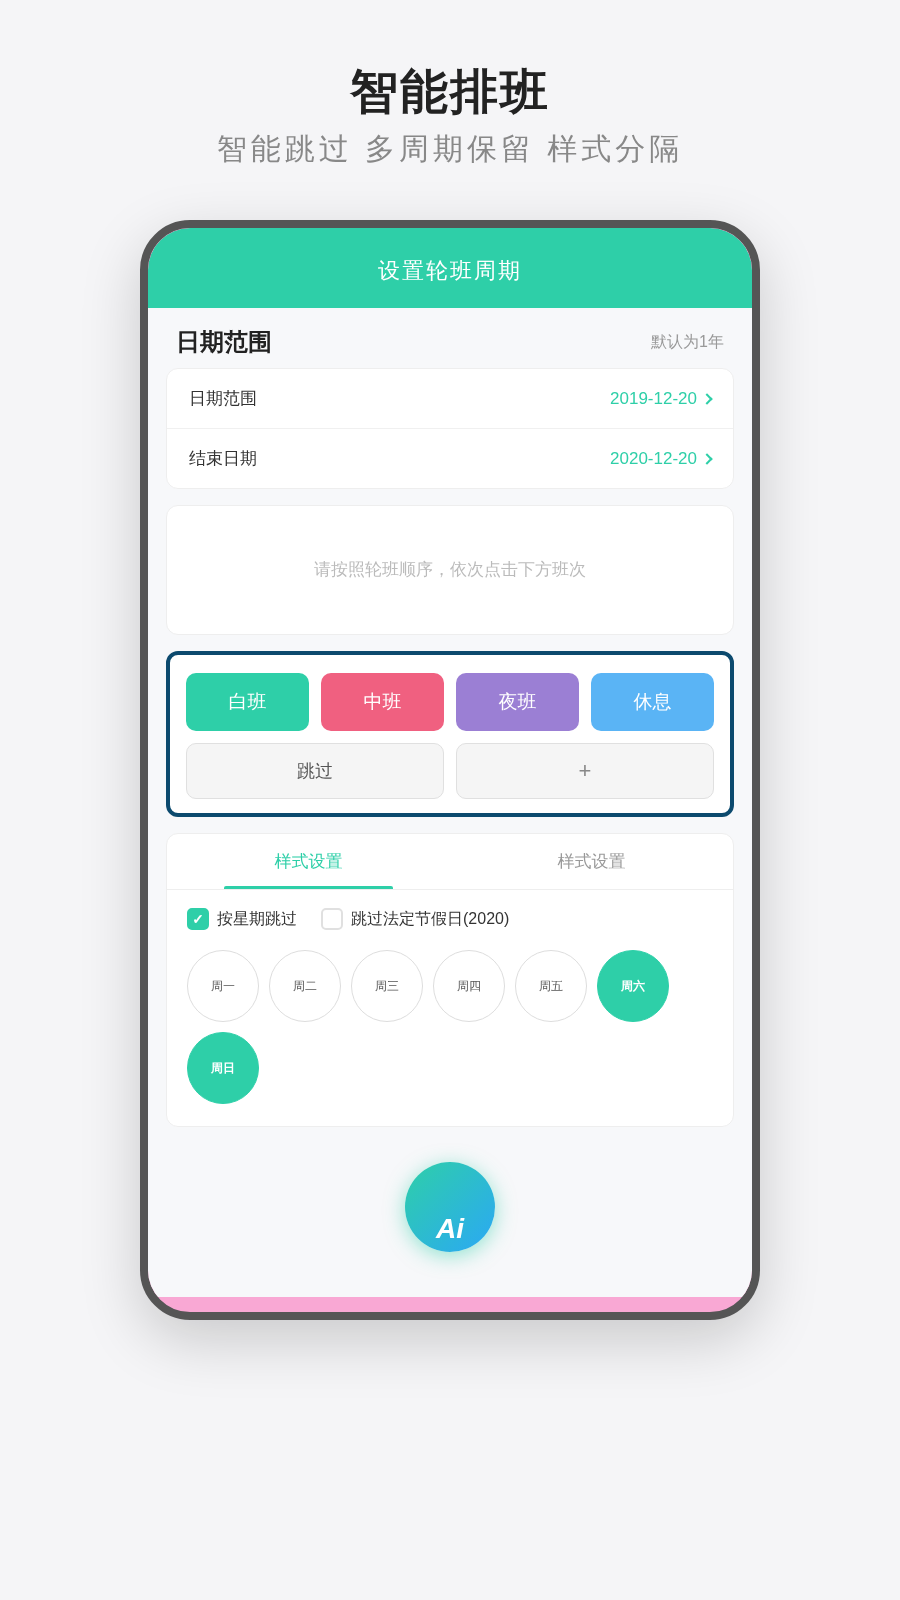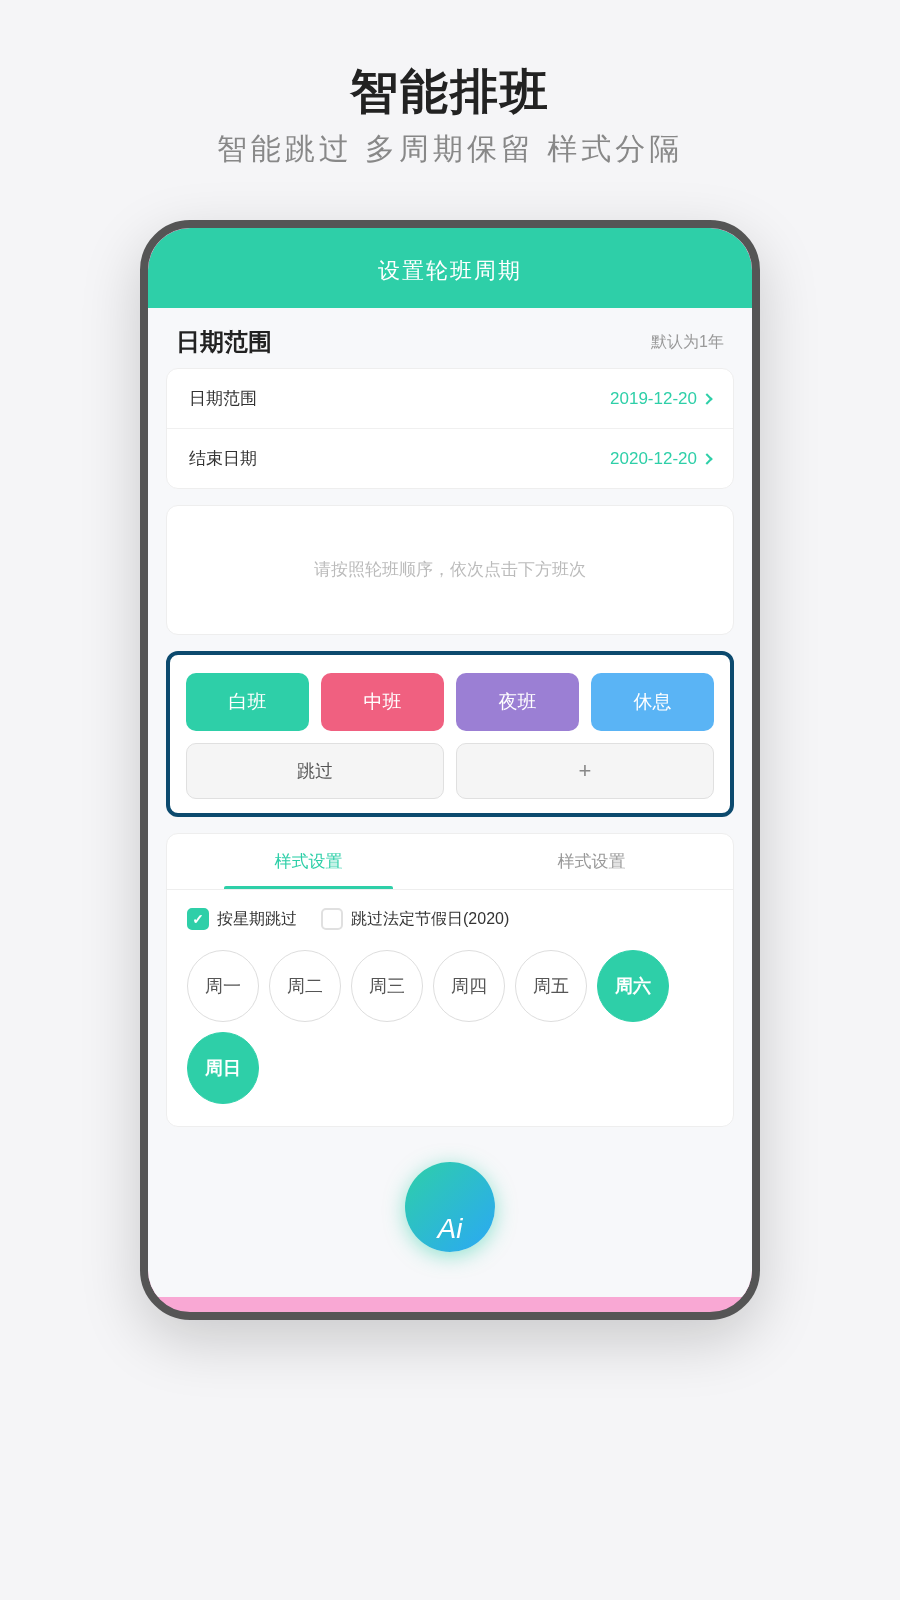--- a/index.html
+++ b/index.html
@@ -307,21 +307,21 @@
       gap: 10px;
       flex-wrap: wrap;
     }
 
     .day-btn {
       width: 72px;
       height: 72px;
       border-radius: 50%;
       border: 1.5px solid #ddd;
       background: #fff;
-      font-size: 18px;
+      font-size: 12px;
       color: #555;
       cursor: pointer;
       display: flex;
       align-items: center;
       justify-content: center;
     }
 
     .day-btn.active {
       background: #2ecfa8;
       border-color: #2ecfa8;
@@ -348,21 +348,21 @@
       display: flex;
       align-items: center;
       justify-content: center;
       box-shadow: 0 4px 20px rgba(46,207,168,0.5);
       cursor: pointer;
     }
 
     .ai-fab-text {
       color: #fff;
       font-size: 28px;
-      font-weight: 400;
+      font-weight: 700;
       font-style: italic;
       margin-top: 43px;
     }
   </style>
 </head>
 <body>
 
 <h1 class="page-title">智能排班</h1>
 
 <p class="page-subtitle">智能跳过   多周期保留  样式分隔</p>

